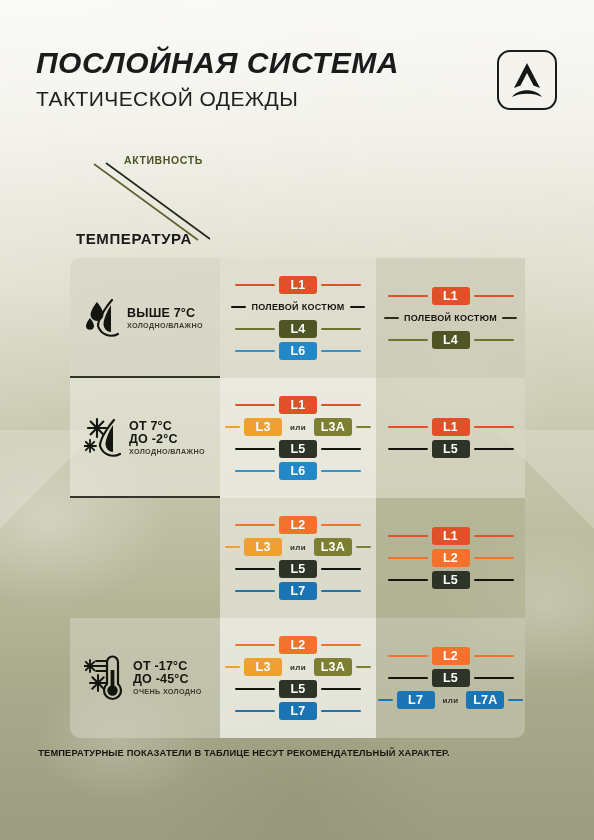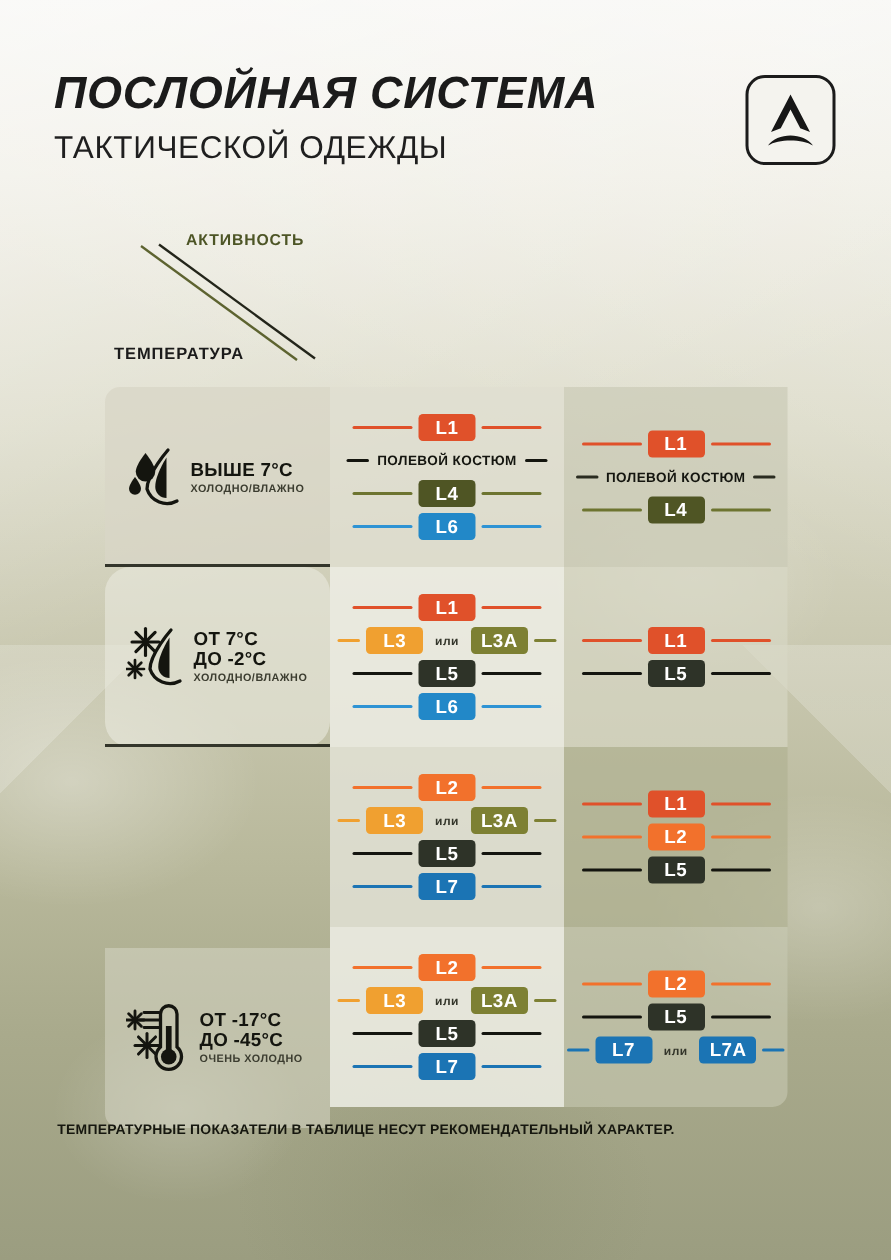--- a/index.html
+++ b/index.html
@@ -62,35 +62,35 @@
   .c-temp{left:0;width:150px;}
   .c-rest{left:150px;width:156px;background:rgba(252,252,249,.72);border-radius:10px 0 0 0;}
   .c-move{left:306px;width:149px;background:rgba(199,199,178,.62);border-radius:0 10px 0 0;}
 
   .lbl-activity{
     position:absolute;left:54px;top:8px;
     font-size:10.5px;font-weight:bold;letter-spacing:.6px;color:#4d5526;white-space:nowrap;
   }
   .lbl-temp{
     position:absolute;left:6px;top:84px;
-    font-size:11px;font-weight:bold;letter-spacing:.6px;color:#1b1b1b;white-space:nowrap;
+    font-size:15px;font-weight:bold;letter-spacing:.6px;color:#1b1b1b;white-space:nowrap;
   }
   .slash{position:absolute;left:20px;top:14px;width:130px;height:84px;}
 
   .head-inner{position:absolute;left:0;right:0;top:14px;text-align:center;}
   .head-ico{height:58px;display:flex;align-items:center;justify-content:center;}
   .head-ico svg{display:block;}
   .head-txt{margin-top:6px;font-size:10.5px;font-weight:bold;letter-spacing:.7px;color:#4d5526;}
 
   
   .row{position:absolute;left:0;width:455px;height:120px;}
   .r0{top:112px;} .r1{top:232px;} .r2{top:352px;} .r3{top:472px;}
 
   .cell{position:absolute;top:0;height:120px;}
-  .cell.temp{left:0;width:150px;border-radius:17px;}
+  .cell.temp{left:0;width:150px;}
   .cell.rest{left:150px;width:156px;}
   .cell.move{left:306px;width:149px;}
 
   
   .r0 .temp{background:rgba(216,214,199,.78);}
   .r1 .temp{background:rgba(233,232,221,.62);}
   .r2 .temp{background:rgba(186,188,156,.60);}
   .r3 .temp{background:rgba(214,214,196,.55);}
 
   .r0 .rest{background:rgba(224,223,209,.80);}
@@ -99,21 +99,21 @@
   .r3 .rest{background:rgba(242,241,234,.82);}
 
   .r0 .move{background:rgba(203,203,183,.70);}
   .r1 .move{background:rgba(216,216,199,.62);}
   .r2 .move{background:rgba(176,178,147,.70);}
   .r3 .move{background:rgba(199,200,177,.62);}
 
   .r3 .rest{border-radius:0 0 0 0;}
   .r3 .move{border-radius:0 0 10px 0;}
   .r0 .temp{border-radius:10px 0 0 0;}
-  .r3 .temp{border-radius:0 0 0 10px;margin-top:14px;}
+  .r3 .temp{border-radius:0 0 0 10px;}
 
   
   .temp .sep{position:absolute;left:0;right:0;bottom:0;height:2px;background:#21241a;opacity:.9;}
 
   
   .tblock{position:absolute;left:14px;top:50%;transform:translateY(-50%);display:flex;align-items:center;}
   .tico{flex:0 0 auto;margin-right:3px;}
   .tico svg{display:block;}
   .ttext{line-height:1.04;}
   .trange{font-size:12.5px;font-weight:bold;color:#14150f;letter-spacing:.2px;white-space:nowrap;}

